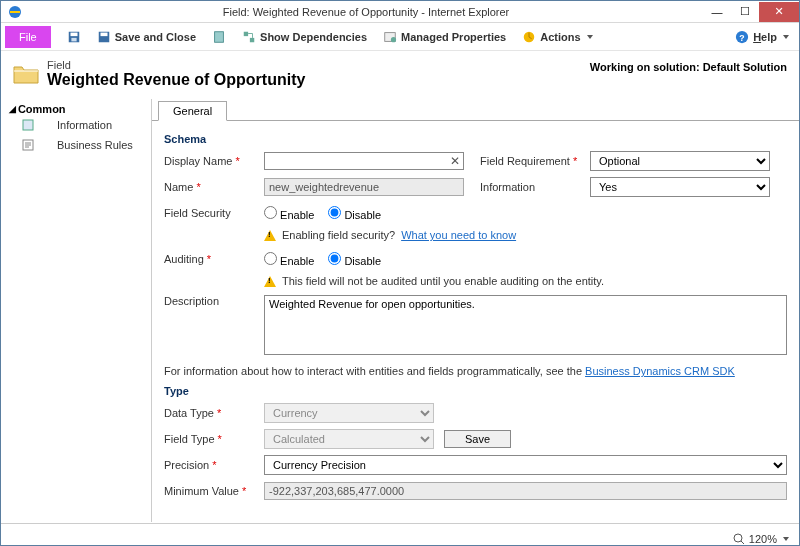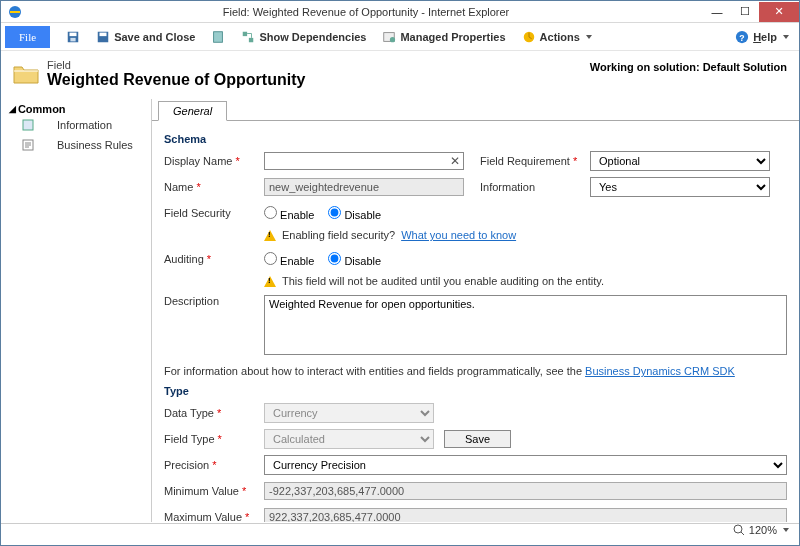--- a/index.html
+++ b/index.html
@@ -4,36 +4,36 @@
 <style>
   * { box-sizing: border-box; margin: 0; padding: 0; font-family: "Segoe UI", Tahoma, sans-serif; }
   body { width: 800px; height: 546px; overflow: hidden; background: #fff; font-size: 11px; color: #000; border: 1px solid #5a7ea0; position: relative; }
   .titlebar { height: 22px; background: #fff; display: flex; align-items: center; border-bottom: 1px solid #d9d9d9; }
   .titlebar .ie-icon { width: 16px; height: 16px; margin: 0 6px; display:flex; align-items:center; justify-content:center;}
   .titlebar .title { flex: 1; text-align: center; font-size: 11px; color: #333; }
   .winbtns { display: flex; }
   .winbtn { width: 28px; height: 20px; display: flex; align-items: center; justify-content: center; font-size: 11px; }
   .winbtn.close { background: #c75050; color: #fff; width: 40px; }
   .toolbar { height: 28px; display: flex; align-items: center; padding: 0 4px; border-bottom: 1px solid #e5e5e5; gap:4px;}
-  .filebtn { background: #3b82f6; color: #fff; padding: 5px 14px; font-size: 11px; margin-right: 6px; font-family: Liberation Serif, serif;}
+  .filebtn { background: #d946ef; color: #fff; padding: 5px 14px; font-size: 11px; margin-right: 6px;}
   .tbtn { display: flex; align-items: center; gap: 4px; padding: 2px 6px; font-size: 11px; color: #333; white-space: nowrap; font-weight: bold; }
   .tbtn svg, .tbtn .ic { width: 14px; height: 14px; }
   .spacer { flex: 1; }
   .header { display: flex; padding: 8px 12px 10px 12px; align-items:flex-start; }
   .folder-icon { width: 26px; height: 22px; margin-right: 8px; margin-top:4px;}
   .header-text .small { font-size: 11px; color: #444; }
   .header-text .big { font-size: 16px; font-weight: bold; color: #000; }
   .working { font-size: 11px; font-weight: bold; color: #000; margin-left:auto; padding-top:2px;}
   .body { display: flex; height: 423px; }
   .sidebar { width: 150px; padding: 4px 8px; }
   .side-head { font-weight: bold; font-size: 11px; color: #000; display:flex; align-items:center; gap:2px;}
   .side-item { display: flex; align-items: center; gap: 22px; padding: 3px 0 3px 12px; font-size: 11px; color: #333; }
   .side-item svg { width: 14px; height: 14px; }
   .main { flex: 1; border-left: 1px solid #ccc; display:flex; flex-direction:column; overflow:hidden;}
-  .tabs { display: flex; padding-left: 6px; border-bottom: 1px solid #a8a8a8; height:22px; align-items:flex-end;font-style:italic;}
+  .tabs { display: flex; padding-left: 6px; border-bottom: 1px solid #a8a8a8; height:22px; align-items:flex-end;}
   .tab { border: 1px solid #a8a8a8; border-bottom: 1px solid #fff; padding: 3px 14px; font-size: 11px; background: #fff; position: relative; top: 1px; }
   .formarea { padding: 8px 12px 0 12px; overflow-y: auto; flex:1;}
   .section-h { font-weight: bold; font-size: 11px; color: #0a2e5c; margin: 4px 0 6px 0; }
   .row { display: flex; align-items: center; margin-bottom: 6px; min-height:20px;}
   .lbl { width: 100px; font-size: 11px; color: #333; flex-shrink:0;}
   .req::after { content: " *"; color: #d00; }
   .ctrl { flex: 0 0 200px; }
   .ctrl2 { flex: 0 0 180px; }
   .gap { width: 16px; }
   input[type=text], select, textarea { width: 100%; font-size: 11px; padding: 2px 4px; border: 1px solid #888; background:#fff;}
@@ -43,21 +43,21 @@
   .warn-row { display: flex; align-items: center; gap: 6px; font-size: 11px; color: #333; margin: 2px 0 8px 100px; }
   .warn-ic { width:0; height:0; border-left:6px solid transparent; border-right:6px solid transparent; border-bottom:11px solid #f3b700; position:relative;}
   .warn-ic::after{content:"!"; position:absolute; left:-2px; top:0px; font-size:8px; font-weight:bold; color:#000;}
   a.link { color: #1d6cc7; text-decoration: underline; }
   textarea { height: 60px; resize: none; }
   .info-line { font-size: 11px; color: #333; margin: 8px 0 8px 0; }
   .wide select, .wide input { width: 100%; }
   .dual { display:flex; align-items:center; gap:10px; width:100%;}
   .dual .ctrl{flex:0 0 170px;}
   .editbtn { padding: 2px 20px; font-size:11px; border:1px solid #888; background:#f0f0f0;}
-  .statusbar { position:absolute; bottom:0; left:0; right:0; height:22px; border-top:1px solid #ccc; display:flex; align-items:flex-start; justify-content:flex-end; padding:0 10px; font-size:11px; background:#fff;}
+  .statusbar { position:absolute; bottom:0; left:0; right:0; height:22px; border-top:1px solid #ccc; display:flex; align-items:flex-end; justify-content:flex-end; padding:0 10px; font-size:11px; background:#fff;}
   .zoom { display:flex; align-items:center; gap:4px; color:#333;}
   .clear-x { position:absolute; right:4px; top:50%; transform:translateY(-50%); font-size:12px; color:#555;}
   .input-wrap{position:relative;}
   .triangle-down{display:inline-block;width:0;height:0;border-left:3px solid transparent;border-right:3px solid transparent;border-top:4px solid #555;margin-left:2px;vertical-align:middle;}
 </style>
 </head>
 <body>
 
 <div class="titlebar">
   <span class="ie-icon">
@@ -236,24 +236,20 @@
         </div>
       </div>
       <div class="row wide">
         <div class="lbl req">Precision</div>
         <div style="flex:1"><select><option>Currency Precision</option></select></div>
       </div>
       <div class="row wide">
         <div class="lbl req">Minimum Value</div>
         <div style="flex:1"><input type="text" readonly="" class="readonly-input" value="-922,337,203,685,477.0000" style=""></div>
       </div>
-      <div class="row wide">
-        <div class="lbl req">Maximum Value</div>
-        <div style="flex:1"><input type="text" readonly="" class="readonly-input" value="922,337,203,685,477.0000" style=""></div>
-      </div>
 
     </div>
   </div>
 </div>
 
 <div class="statusbar">
   <div class="zoom">
     <svg width="12" height="12" viewBox="0 0 12 12">
         <circle cx="5" cy="5" r="4" fill="none" stroke="#555"></circle>
         <path d="M8 8l3 3" stroke="#555"></path>

